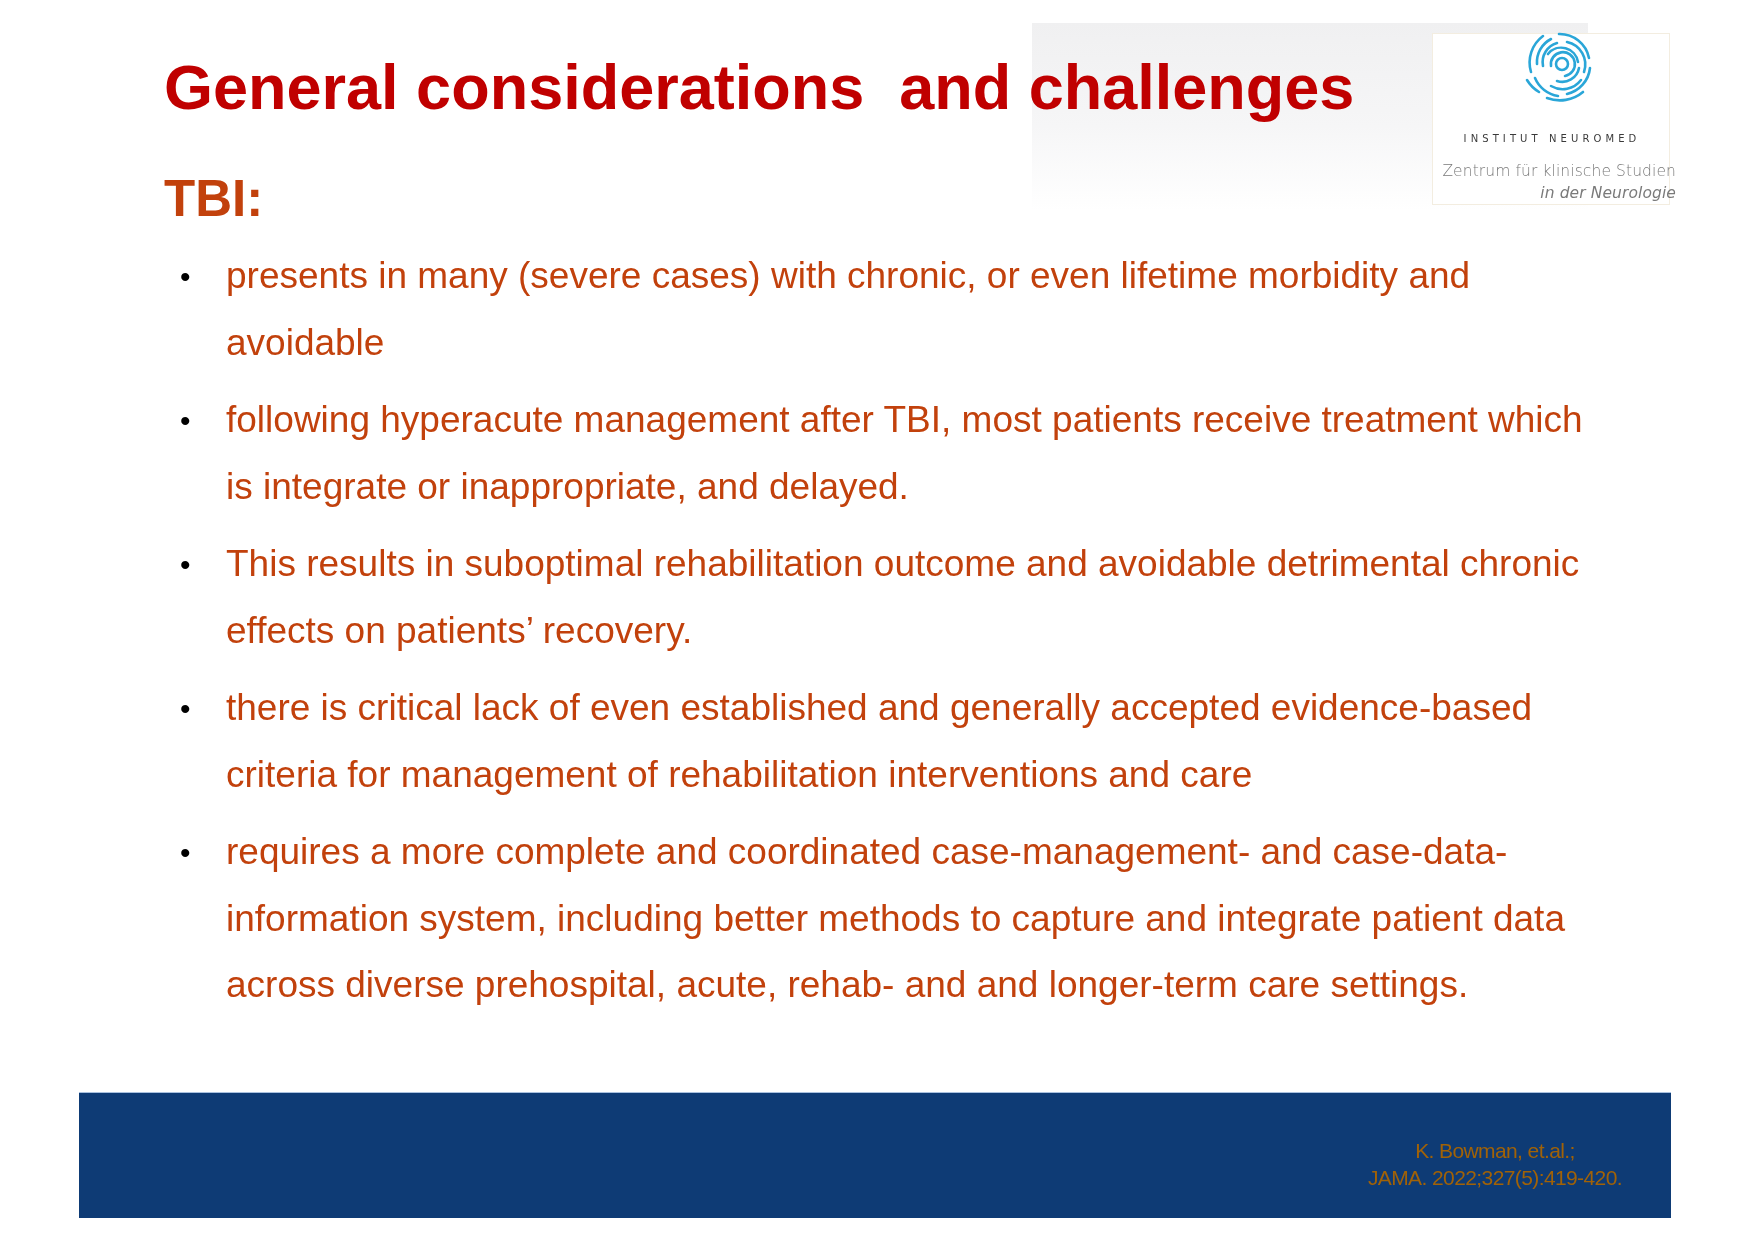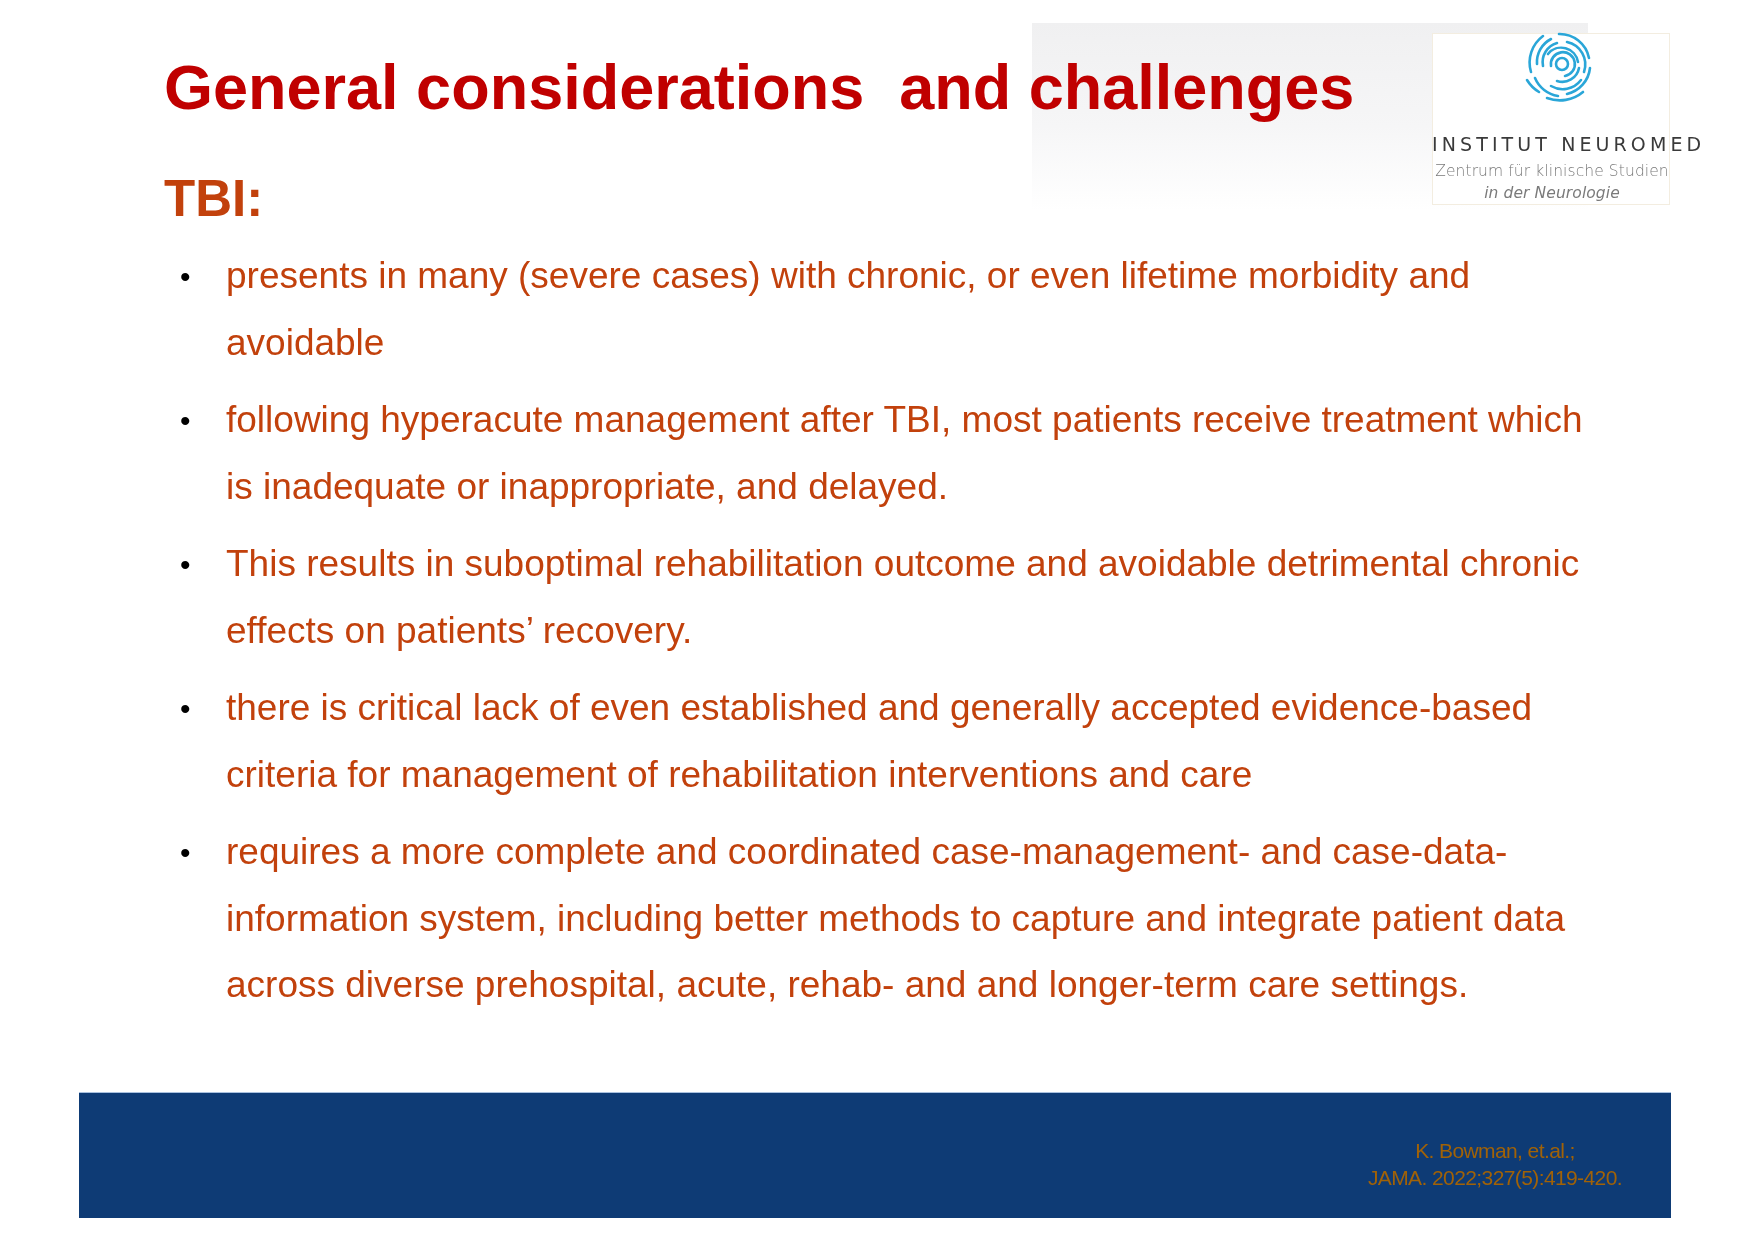--- a/index.html
+++ b/index.html
@@ -22,26 +22,26 @@
     box-sizing: border-box;
   }
   .logo-mark {
     position: absolute; left: 1515px; top: 28px;
     width: 90px; height: 90px;
   }
   .logo-name {
     position: absolute; left: 1432px; top: 133px; width: 240px;
     text-align: center;
     font-family: "DejaVu Sans", sans-serif;
-    font-size: 19px; letter-spacing: 4.1px;
+    font-size: 10px; letter-spacing: 4.1px;
     color: #3a3a3a; white-space: nowrap;
   }
   .logo-sub {
     position: absolute; left: 1428px; width: 248px;
-    text-align: center;
+    text-align: right;
     font-family: "DejaVu Sans", sans-serif;
     font-size: 15.5px; font-weight: 300;
     color: #7a7a7a; white-space: nowrap;
     letter-spacing: 0.1px;
   }
   .logo-sub.l1 { top: 162px; }
   .logo-sub.l2 { top: 184px; font-style: italic; }
 
   .slide-title {
     position: absolute; left: 164px; top: 55px;
@@ -116,21 +116,21 @@
 
   <div class="bullet-item">
     <span class="bullet-dot" style="top:258px">•</span>
     <span class="bullet-line" style="top:254px">presents in many (severe cases) with chronic, or even lifetime morbidity and</span>
     <span class="bullet-line" style="top:321px">avoidable</span>
   </div>
 
   <div class="bullet-item">
     <span class="bullet-dot" style="top:402px">•</span>
     <span class="bullet-line" style="top:398px">following hyperacute management after TBI, most patients receive treatment which</span>
-    <span class="bullet-line" style="top:465px">is inadequate or inappropriate, and delayed.</span>
+    <span class="bullet-line" style="top:465px">is integrate or inappropriate, and delayed.</span>
   </div>
 
   <div class="bullet-item">
     <span class="bullet-dot" style="top:546px">•</span>
     <span class="bullet-line" style="top:542px">This results in suboptimal rehabilitation outcome and avoidable detrimental chronic</span>
     <span class="bullet-line" style="top:609px">effects on patients’ recovery.</span>
   </div>
 
   <div class="bullet-item">
     <span class="bullet-dot" style="top:690px">•</span>

